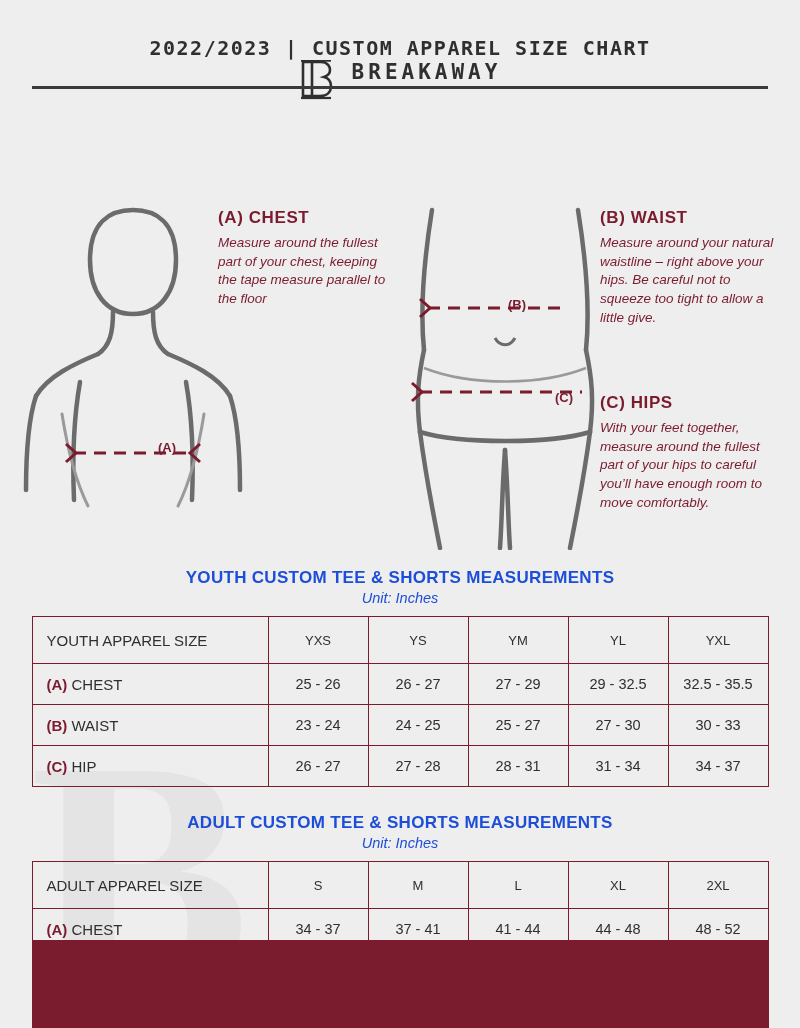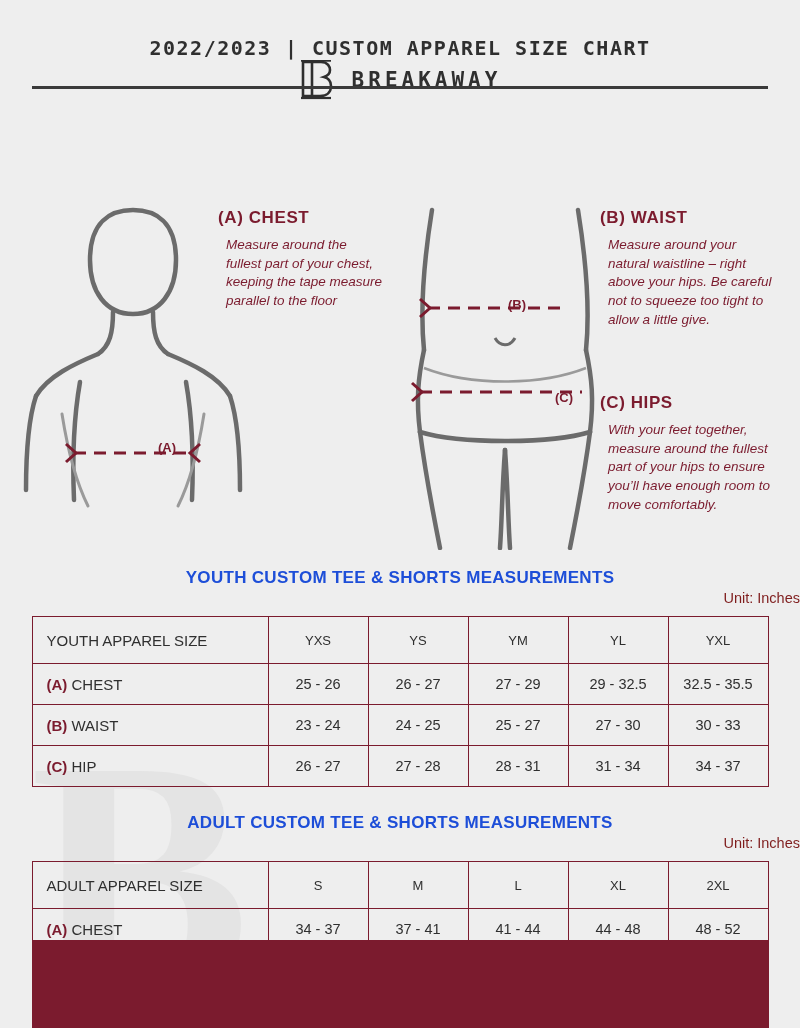--- a/index.html
+++ b/index.html
@@ -49,21 +49,20 @@
   .header-title {
     font-family: "DejaVu Sans Mono", monospace;
     font-size: 20px;
     font-weight: bold;
     letter-spacing: 1.5px;
     color: #2f2f2f;
     white-space: nowrap;
   }
   .brand {
     display: flex;
-    align-items: center;
     gap: 19px;
   }
   .brand-mark {
     width: 34px;
     height: 40px;
     position: relative;
   }
   .brand-name {
     font-family: "DejaVu Sans Mono", monospace;
     font-size: 21px;
@@ -104,44 +103,45 @@
     letter-spacing: 0.6px;
     color: #7b1b2e;
     margin: 0 0 6px 0;
   }
   .note-body {
     font-family: "Liberation Sans", sans-serif;
     font-style: italic;
     font-size: 13.5px;
     line-height: 1.38;
     color: #7b1b2e;
-    margin: 8px;
+    margin: 0;
   }
   .note-chest { left: 218px; top: 108px; width: 175px; }
   .note-waist { left: 600px; top: 108px; width: 180px; }
   .note-hips  { left: 600px; top: 293px; width: 185px; }
 
   
   .section {
     position: relative;
     z-index: 2;
     margin-top: 6px;
   }
   .section-title {
     text-align: center;
     font-size: 17px;
     font-weight: bold;
     letter-spacing: 0.3px;
     color: #1d4ed8;
     margin: 0 0 2px 0;
   }
   .section-unit {
-    text-align: right;
+    text-align: center;
+    font-style: italic;
     font-size: 14.5px;
-    color: #7f1d1d;
+    color: #1d4ed8;
     margin: 0 0 10px 0;
   }
   table.size-table {
     border-collapse: collapse;
     width: 736px;
     margin: 0 auto;
     table-layout: fixed;
   }
   table.size-table th,
   table.size-table td {
@@ -279,21 +279,21 @@
     <div class="note note-chest">
       <p class="note-title">(A) CHEST</p>
       <p class="note-body">Measure around the fullest part of your chest, keeping the tape measure parallel to the floor</p>
     </div>
     <div class="note note-waist">
       <p class="note-title">(B) WAIST</p>
       <p class="note-body">Measure around your natural waistline – right above your hips. Be careful not to squeeze too tight to allow a little give.</p>
     </div>
     <div class="note note-hips">
       <p class="note-title">(C) HIPS</p>
-      <p class="note-body">With your feet together, measure around the fullest part of your hips to ensure you’ll have enough room to move comfortably.</p>
+      <p class="note-body">With your feet together, measure around the fullest part of your hips to careful you’ll have enough room to move comfortably.</p>
     </div>
   </div>
 
   <div class="section" style="margin-top:108px;">
     <p class="section-title">YOUTH CUSTOM TEE &amp; SHORTS MEASUREMENTS</p>
     <p class="section-unit">Unit: Inches</p>
     <table class="size-table">
       <colgroup>
           <col class="c0">
           <col class="cN">

